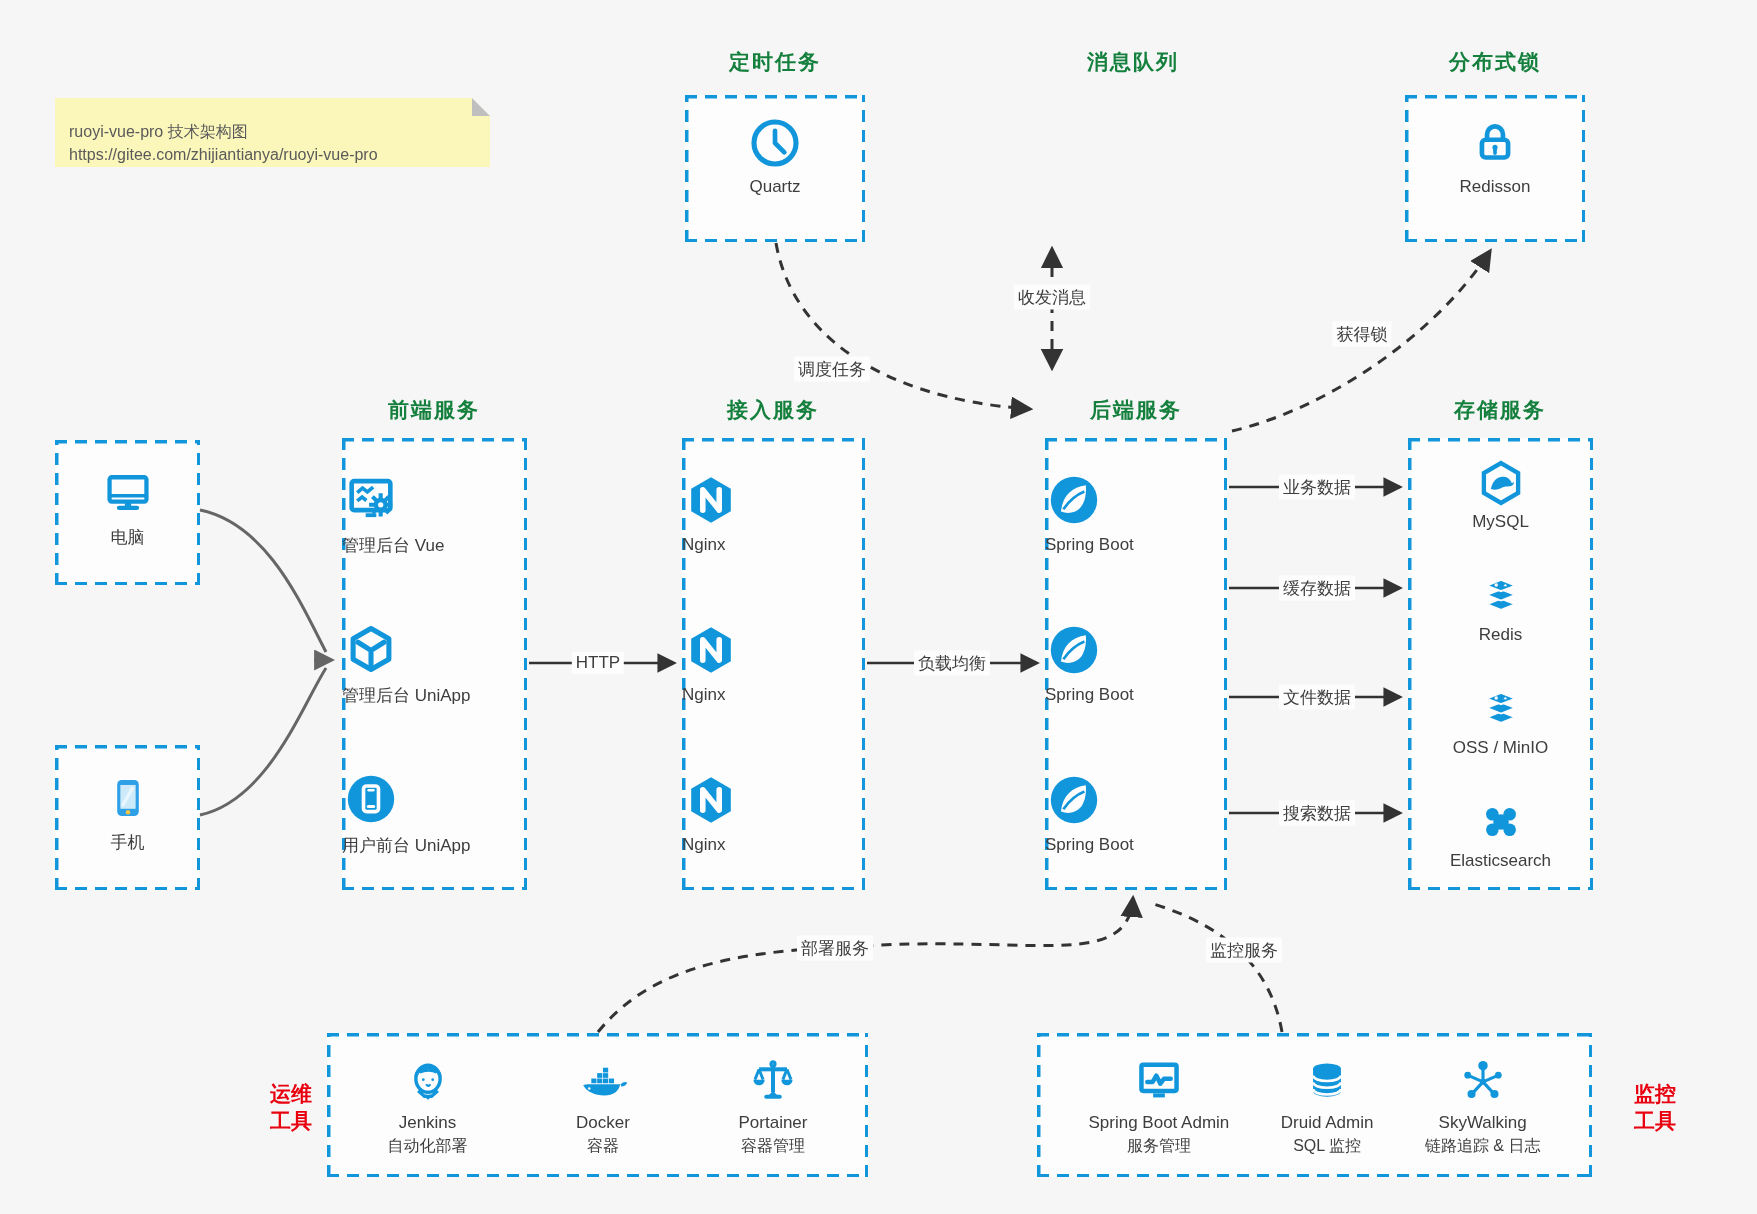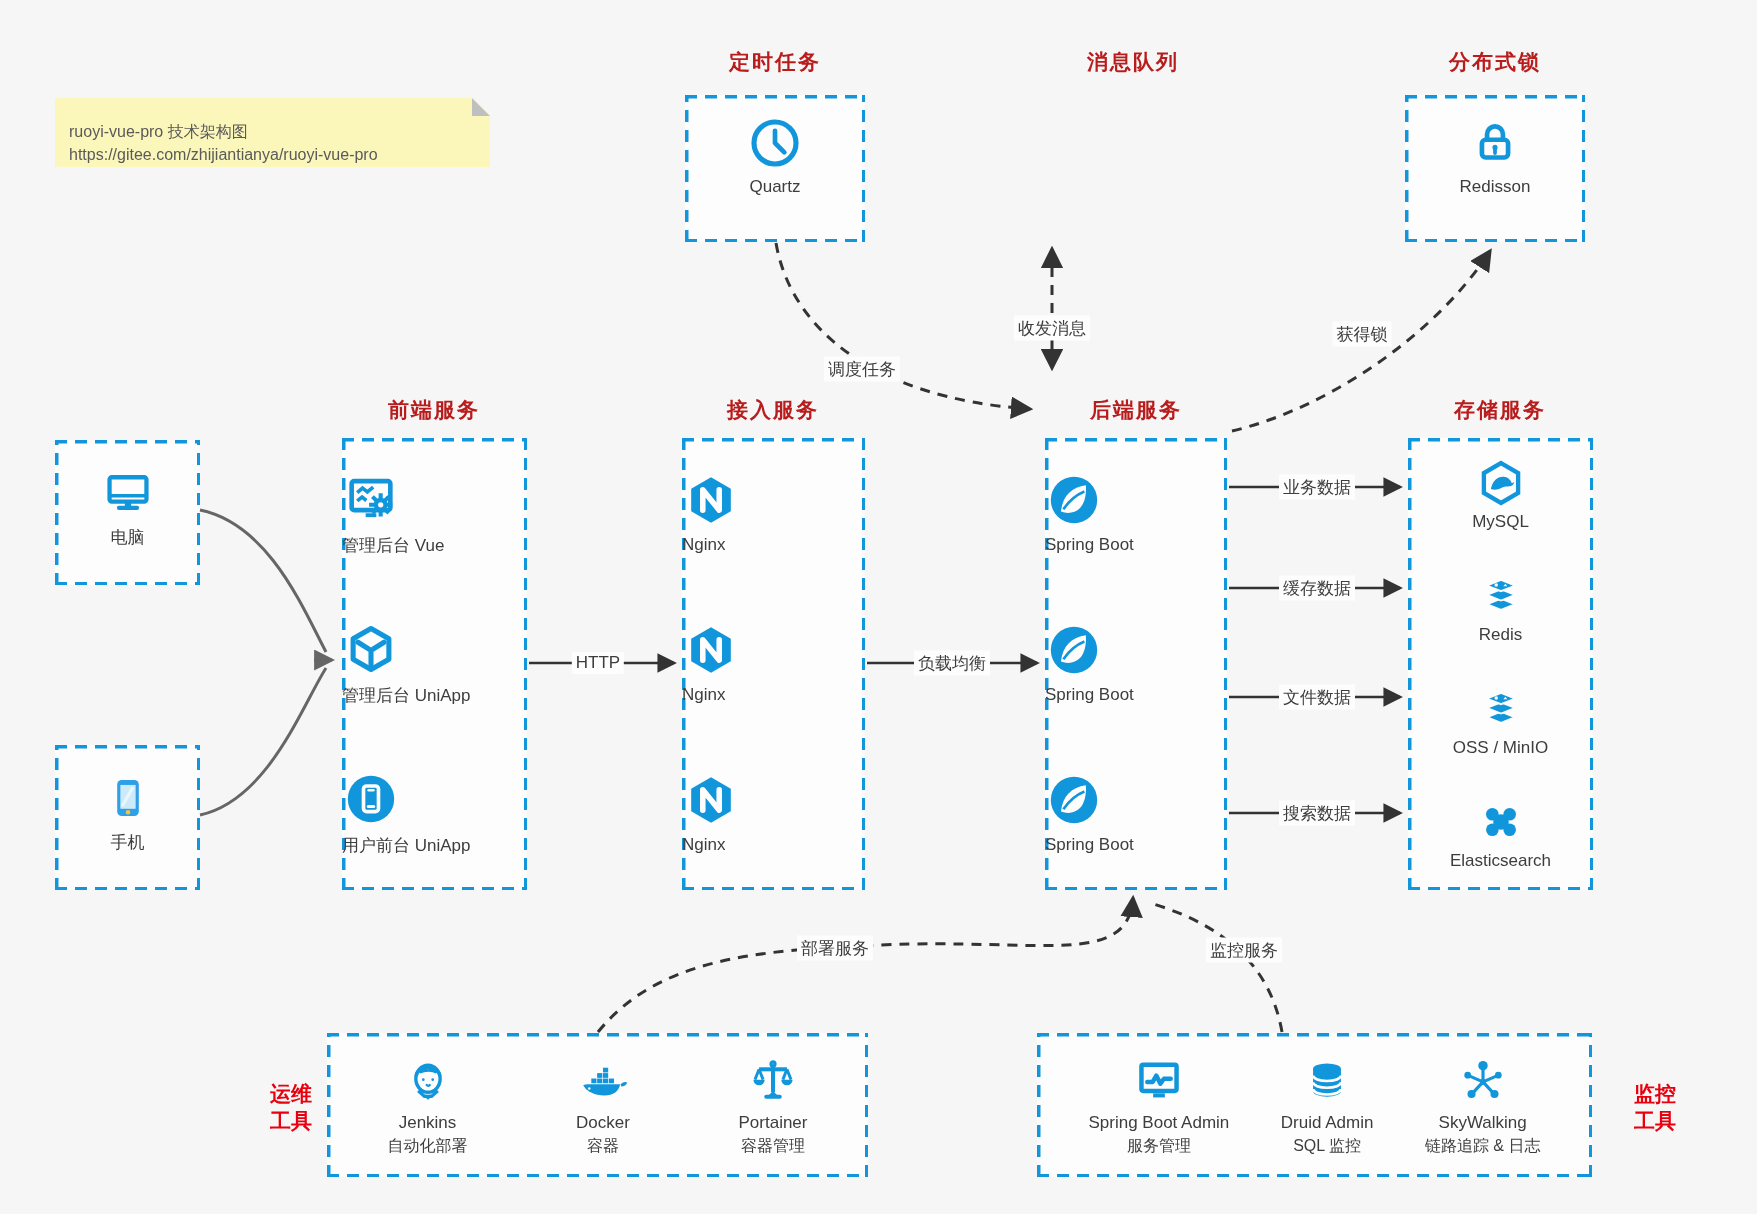--- a/index.html
+++ b/index.html
@@ -10,21 +10,21 @@
   .dbox{position:absolute;background-color:#fdfdfd;box-sizing:border-box;
     background-image:
       repeating-linear-gradient(90deg,#1296db 0 12px,transparent 12px 20px),
       repeating-linear-gradient(90deg,#1296db 0 12px,transparent 12px 20px),
       repeating-linear-gradient(0deg,#1296db 0 12px,transparent 12px 20px),
       repeating-linear-gradient(0deg,#1296db 0 12px,transparent 12px 20px);
     background-position:0 0,0 100%,0 0,100% 0;
     background-size:100% 3.5px,100% 3.5px,3.5px 100%,3.5px 100%;
     background-repeat:repeat-x,repeat-x,repeat-y,repeat-y;z-index:2;}
 
-  .gtitle{position:absolute;transform:translateX(-50%);color:#b91c1c;font-weight:bold;
+  .gtitle{position:absolute;transform:translateX(-50%);color:#15803d;font-weight:bold;
           font-size:21px;letter-spacing:2px;white-space:nowrap;z-index:3;}
   .side-title{position:absolute;color:#e8000f;font-weight:bold;font-size:21px;
           line-height:27px;text-align:center;z-index:3;}
 
   .note{position:absolute;left:55px;top:98px;width:435px;height:69px;background:#fbf7bb;
         color:#5a5a5a;font-size:16px;line-height:23px;padding:22px 0 0 14px;box-sizing:border-box;z-index:3;}
   .note::before{content:'';position:absolute;top:0;right:0;width:0;height:0;
         border-top:18px solid #f6f6f6;border-left:18px solid transparent;}
   .note::after{content:'';position:absolute;top:0;right:0;width:0;height:0;
         border-bottom:18px solid #bfbfbf;border-right:18px solid transparent;}
@@ -408,22 +408,22 @@
           </g>
         </svg>
       </span>
       <div class="b-name">SkyWalking</div>
       <div class="b-desc">链路追踪 &amp; 日志</div>
     </div>
   </div>
 
   <div class="elabel" style="left:598px;top:663px;">HTTP</div>
   <div class="elabel" style="left:952px;top:663px;">负载均衡</div>
-  <div class="elabel" style="left:832px;top:369px;margin-left:30px;">调度任务</div>
-  <div class="elabel" style="left:1052px;top:328px;">收发消息</div>
+  <div class="elabel" style="left:832px;top:369px;">调度任务</div>
+  <div class="elabel" style="left:1052px;top:297px;">收发消息</div>
   <div class="elabel" style="left:1362px;top:334px;">获得锁</div>
   <div class="elabel" style="left:1317px;top:487px;">业务数据</div>
   <div class="elabel" style="left:1317px;top:588px;">缓存数据</div>
   <div class="elabel" style="left:1317px;top:697px;">文件数据</div>
   <div class="elabel" style="left:1317px;top:813px;">搜索数据</div>
   <div class="elabel" style="left:835px;top:948px;">部署服务</div>
   <div class="elabel" style="left:1244px;top:950px;">监控服务</div>
 
 </div>
 

